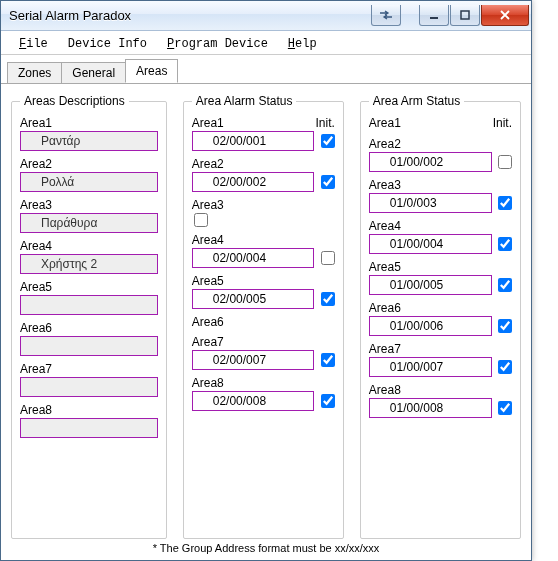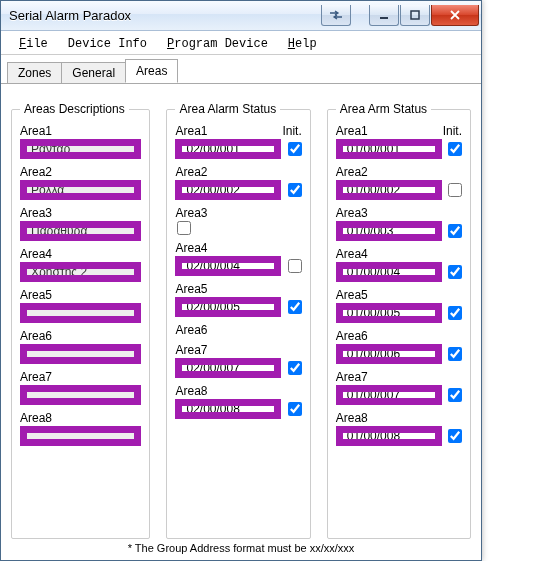--- a/index.html
+++ b/index.html
@@ -7,21 +7,21 @@
     margin: 0;
     padding: 0;
     font-family: "Segoe UI", Tahoma, sans-serif;
     font-size: 12px;
     background: #fff;
     width: 558px;
     height: 561px;
     overflow: hidden;
   }
   .window {
-    width: 482px;
+    width: 532px;
     height: 561px;
     border: 1px solid #4a6a8a;
     background: #fff;
     display: flex;
     flex-direction: column;
     box-shadow: 0 0 6px rgba(0,0,0,.3);
   }
   .titlebar {
     height: 30px;
     background: linear-gradient(#f7fbff, #e5eefb 45%, #d6e5f7 46%, #e8f1fb);
@@ -121,21 +121,20 @@
   .content {
     flex: 1;
     padding: 10px 10px 6px 10px;
     display: flex;
     flex-direction: column;
   }
   .cols {
     flex: 1;
     display: flex;
     gap: 16px;
-    margin-top: 8px;
   }
   fieldset.group {
     border: 1px solid #ccc;
     border-radius: 2px;
     padding: 8px 8px 4px 8px;
     margin: 0;
     min-width: 0;
   }
   fieldset.group > legend {
     font-size: 12px;
@@ -154,25 +153,25 @@
     margin-bottom: 1px;
   }
   .row .field-line {
     display: flex;
     align-items: center;
     gap: 6px;
   }
   input.text {
     width: 100%;
     height: 20px;
-    border: 7px solid #a21caf;
+    border: 1px solid #a21caf;
     background: #fff;
     font-family: inherit;
     font-size: 12px;
-    padding: 0 4px;
+    padding: 0 20px;
     color: #000;
   }
   input.text.readonly {
     background: #eee;
     color: #333;
   }
   .init-cell {
     width: 18px;
     display: flex;
     justify-content: center;
@@ -379,26 +378,20 @@
       </fieldset>
 
       <fieldset class="group col-arm">
         <legend>Area Arm Status</legend>
         <div id="arm-rows">
             <div class="row">
               <div class="top-row">
                 <div class="lbl">Area1</div>
                 <div class="init-head">Init.</div>
               </div>
-              <div class="field-line">
-                <input class="text" value="01/00/001" style="">
-                <span class="init-cell">
-                  <input type="checkbox" class="chk" checked="" style="">
-                </span>
-              </div>
             </div>
             <div class="row">
               <div class="lbl">Area2</div>
               <div class="field-line">
                 <input class="text" value="01/00/002" style="">
                 <span class="init-cell">
                   <input type="checkbox" class="chk" style="">
                 </span>
               </div>
             </div>

